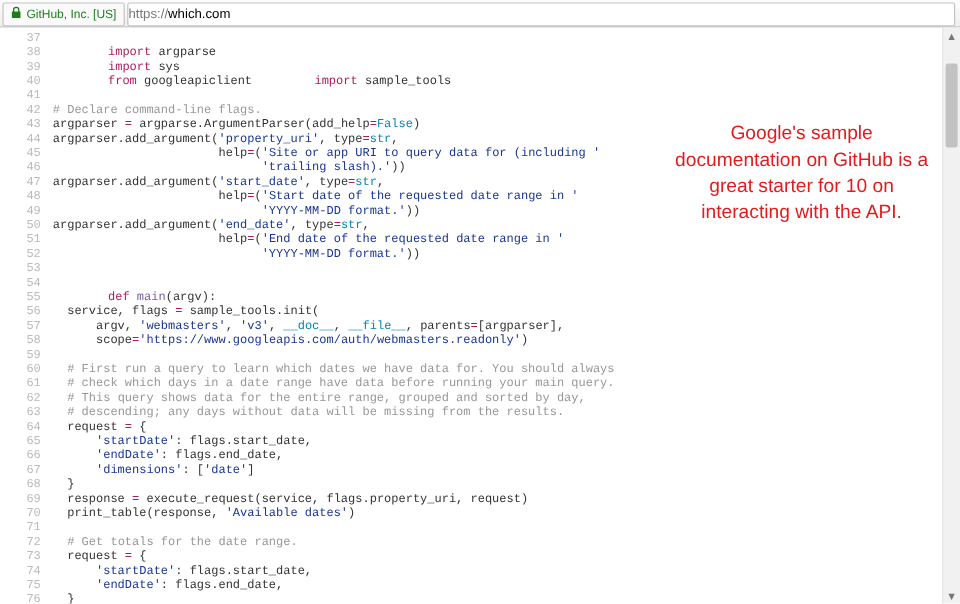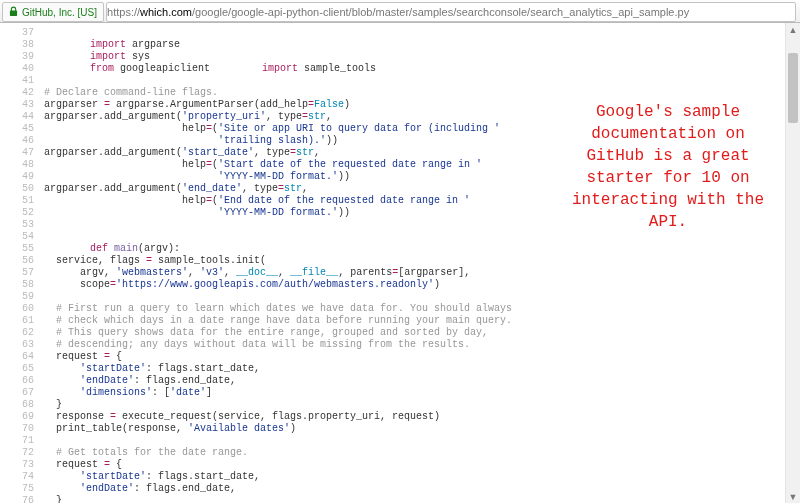--- a/index.html
+++ b/index.html
@@ -87,21 +87,21 @@
   .op { color: #a71d5d; }       
   .nm { color: #0086b3; }       
   .cm { color: #969896; }       
   .va { color: #333333; }
   .annot {
     position: absolute;
     right: 22px;
     top: 78px;
     width: 220px;
     color: #e21b1b;
-    font-family: Liberation Mono, monospace;
+    font-family: Liberation Sans, sans-serif;
     font-size: 16px;
     line-height: 22px;
     text-align: center;
   }
   .scroll-track {
     position: absolute;
     top: 0;
     right: 0;
     width: 14px;
     height: 100%;
@@ -139,21 +139,20 @@
     <span>
       <svg viewBox="0 0 10 12">
           <path fill="#1a7f1a" d="M2 5V3.5a3 3 0 016 0V5h.5a.5.5 0 01.5.5v5a.5.5 0 01-.5.5H1.5a.5.5 0 01-.5-.5v-5A.5.5 0 011.5 5H2zm1.2 0h3.6V3.5a1.8 1.8 0 10-3.6 0V5z"></path>
         </svg>
     </span>
     <span>GitHub, Inc. [US]</span>
   </div>
   <div class="urlbox">
     <span>https://</span>
       <span class="host">which.com</span>
-      <span>/google/google-api-python-client/blob/master/samples/searchconsole/search_analytics_api_sample.py</span>
   </div>
 </div>
 
 <div class="content">
 
   <div class="codebox" id="codebox"><div class="row"><span class="ln">37</span><span class="src"></span></div><div class="row"><span class="ln">38</span><span class="src"><span class="kw">import</span> argparse</span></div><div class="row"><span class="ln">39</span><span class="src"><span class="kw">import</span> sys</span></div><div class="row"><span class="ln">40</span><span class="src"><span class="kw">from</span> googleapiclient <span class="kw">import</span> sample_tools</span></div><div class="row"><span class="ln">41</span><span class="src"></span></div><div class="row"><span class="ln">42</span><span class="src"><span class="cm"># Declare command-line flags.</span></span></div><div class="row"><span class="ln">43</span><span class="src">argparser <span class="op">=</span> argparse.ArgumentParser(<span class="va">add_help</span><span class="op">=</span><span class="nm">False</span>)</span></div><div class="row"><span class="ln">44</span><span class="src">argparser.add_argument(<span class="st">'property_uri'</span>, <span class="va">type</span><span class="op">=</span><span class="nm">str</span>,</span></div><div class="row"><span class="ln">45</span><span class="src">                       <span class="va">help</span><span class="op">=</span>(<span class="st">'Site or app URI to query data for (including '</span></span></div><div class="row"><span class="ln">46</span><span class="src">                             <span class="st">'trailing slash).'</span>))</span></div><div class="row"><span class="ln">47</span><span class="src">argparser.add_argument(<span class="st">'start_date'</span>, <span class="va">type</span><span class="op">=</span><span class="nm">str</span>,</span></div><div class="row"><span class="ln">48</span><span class="src">                       <span class="va">help</span><span class="op">=</span>(<span class="st">'Start date of the requested date range in '</span></span></div><div class="row"><span class="ln">49</span><span class="src">                             <span class="st">'YYYY-MM-DD format.'</span>))</span></div><div class="row"><span class="ln">50</span><span class="src">argparser.add_argument(<span class="st">'end_date'</span>, <span class="va">type</span><span class="op">=</span><span class="nm">str</span>,</span></div><div class="row"><span class="ln">51</span><span class="src">                       <span class="va">help</span><span class="op">=</span>(<span class="st">'End date of the requested date range in '</span></span></div><div class="row"><span class="ln">52</span><span class="src">                             <span class="st">'YYYY-MM-DD format.'</span>))</span></div><div class="row"><span class="ln">53</span><span class="src"></span></div><div class="row"><span class="ln">54</span><span class="src"></span></div><div class="row"><span class="ln">55</span><span class="src"><span class="kw">def</span> <span class="fn">main</span>(<span class="va">argv</span>):</span></div><div class="row"><span class="ln">56</span><span class="src">  service, flags <span class="op">=</span> sample_tools.init(</span></div><div class="row"><span class="ln">57</span><span class="src">      argv, <span class="st">'webmasters'</span>, <span class="st">'v3'</span>, <span class="nm">__doc__</span>, <span class="nm">__file__</span>, <span class="va">parents</span><span class="op">=</span>[argparser],</span></div><div class="row"><span class="ln">58</span><span class="src">      <span class="va">scope</span><span class="op">=</span><span class="st">'https://www.googleapis.com/auth/webmasters.readonly'</span>)</span></div><div class="row"><span class="ln">59</span><span class="src"></span></div><div class="row"><span class="ln">60</span><span class="src">  <span class="cm"># First run a query to learn which dates we have data for. You should always</span></span></div><div class="row"><span class="ln">61</span><span class="src">  <span class="cm"># check which days in a date range have data before running your main query.</span></span></div><div class="row"><span class="ln">62</span><span class="src">  <span class="cm"># This query shows data for the entire range, grouped and sorted by day,</span></span></div><div class="row"><span class="ln">63</span><span class="src">  <span class="cm"># descending; any days without data will be missing from the results.</span></span></div><div class="row"><span class="ln">64</span><span class="src">  request <span class="op">=</span> {</span></div><div class="row"><span class="ln">65</span><span class="src">      <span class="st">'startDate'</span>: flags.start_date,</span></div><div class="row"><span class="ln">66</span><span class="src">      <span class="st">'endDate'</span>: flags.end_date,</span></div><div class="row"><span class="ln">67</span><span class="src">      <span class="st">'dimensions'</span>: [<span class="st">'date'</span>]</span></div><div class="row"><span class="ln">68</span><span class="src">  }</span></div><div class="row"><span class="ln">69</span><span class="src">  response <span class="op">=</span> execute_request(service, flags.property_uri, request)</span></div><div class="row"><span class="ln">70</span><span class="src">  print_table(response, <span class="st">'Available dates'</span>)</span></div><div class="row"><span class="ln">71</span><span class="src"></span></div><div class="row"><span class="ln">72</span><span class="src">  <span class="cm"># Get totals for the date range.</span></span></div><div class="row"><span class="ln">73</span><span class="src">  request <span class="op">=</span> {</span></div><div class="row"><span class="ln">74</span><span class="src">      <span class="st">'startDate'</span>: flags.start_date,</span></div><div class="row"><span class="ln">75</span><span class="src">      <span class="st">'endDate'</span>: flags.end_date,</span></div><div class="row"><span class="ln">76</span><span class="src">  }</span></div></div>
 
   <div class="annot">Google's sample documentation on GitHub is a great starter for 10 on interacting with the API.</div>
 
   <div class="scroll-track">

